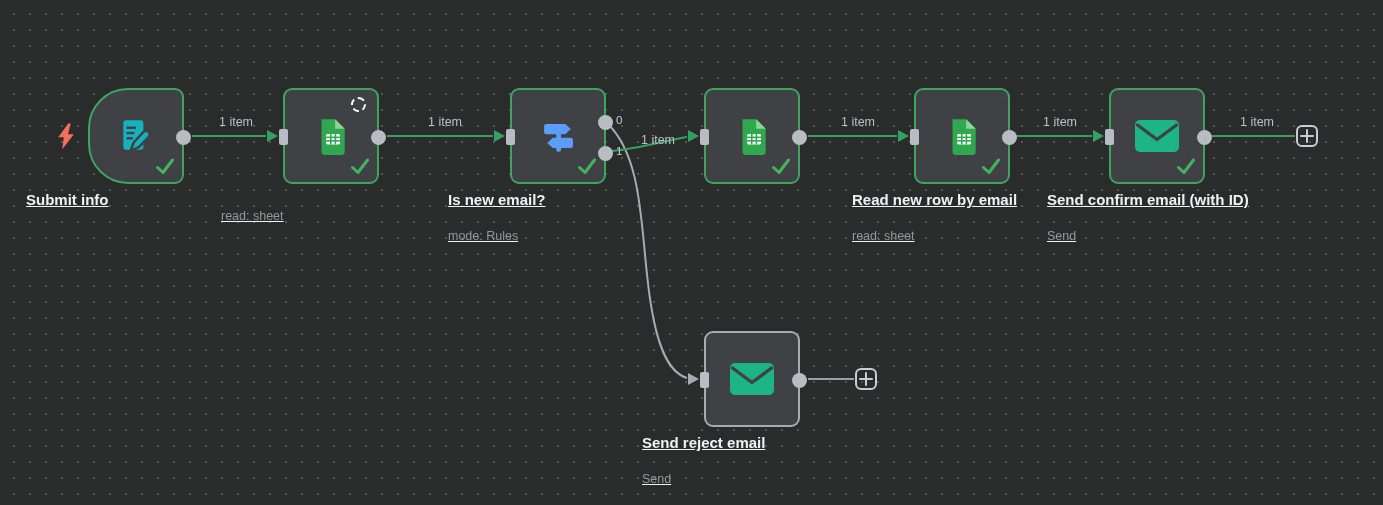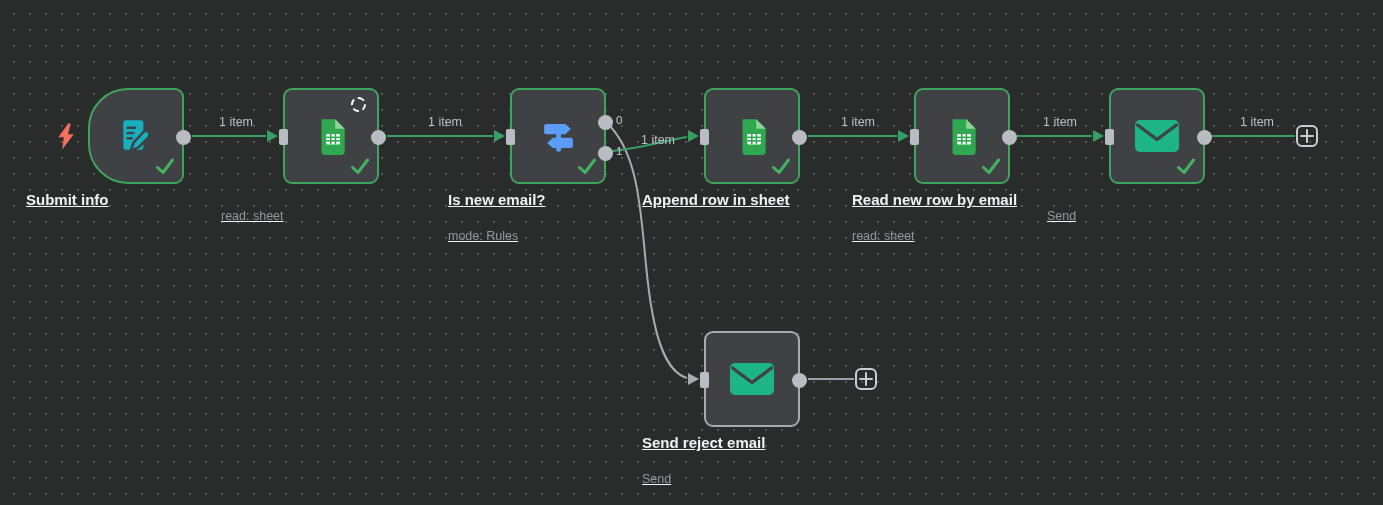--- a/index.html
+++ b/index.html
@@ -215,27 +215,27 @@
     <div>Submit info</div>
   </div>
   <div class="node-text" style="left:221px;top:190px">
     <div class="node-sub">read: sheet</div>
   </div>
   <div class="node-text" style="left:448px;top:190px">
     <div>Is new email?</div>
     <div class="node-sub">mode: Rules</div>
   </div>
   <div class="node-text" style="left:642px;top:190px">
-    <div>Append row in sheet</div>
   </div>
   <div class="node-text" style="left:852px;top:190px">
     <div>Read new row by email</div>
     <div class="node-sub">read: sheet</div>
   </div>
   <div class="node-text" style="left:1047px;top:190px">
+    <div>Send confirm email (with ID)</div>
     <div class="node-sub">Send</div>
   </div>
   <div class="node-text" style="left:642px;top:433px">
     <div>Send reject email</div>
     <div class="node-sub">Send</div>
   </div>
 
   <div class="add-btn" style="left:1296px;top:125px">
     <svg width="14" height="14" viewBox="0 0 14 14">
       <line x1="7" y1="1" x2="7" y2="13" stroke="#c9ccd1" stroke-width="2" stroke-linecap="round"></line>

